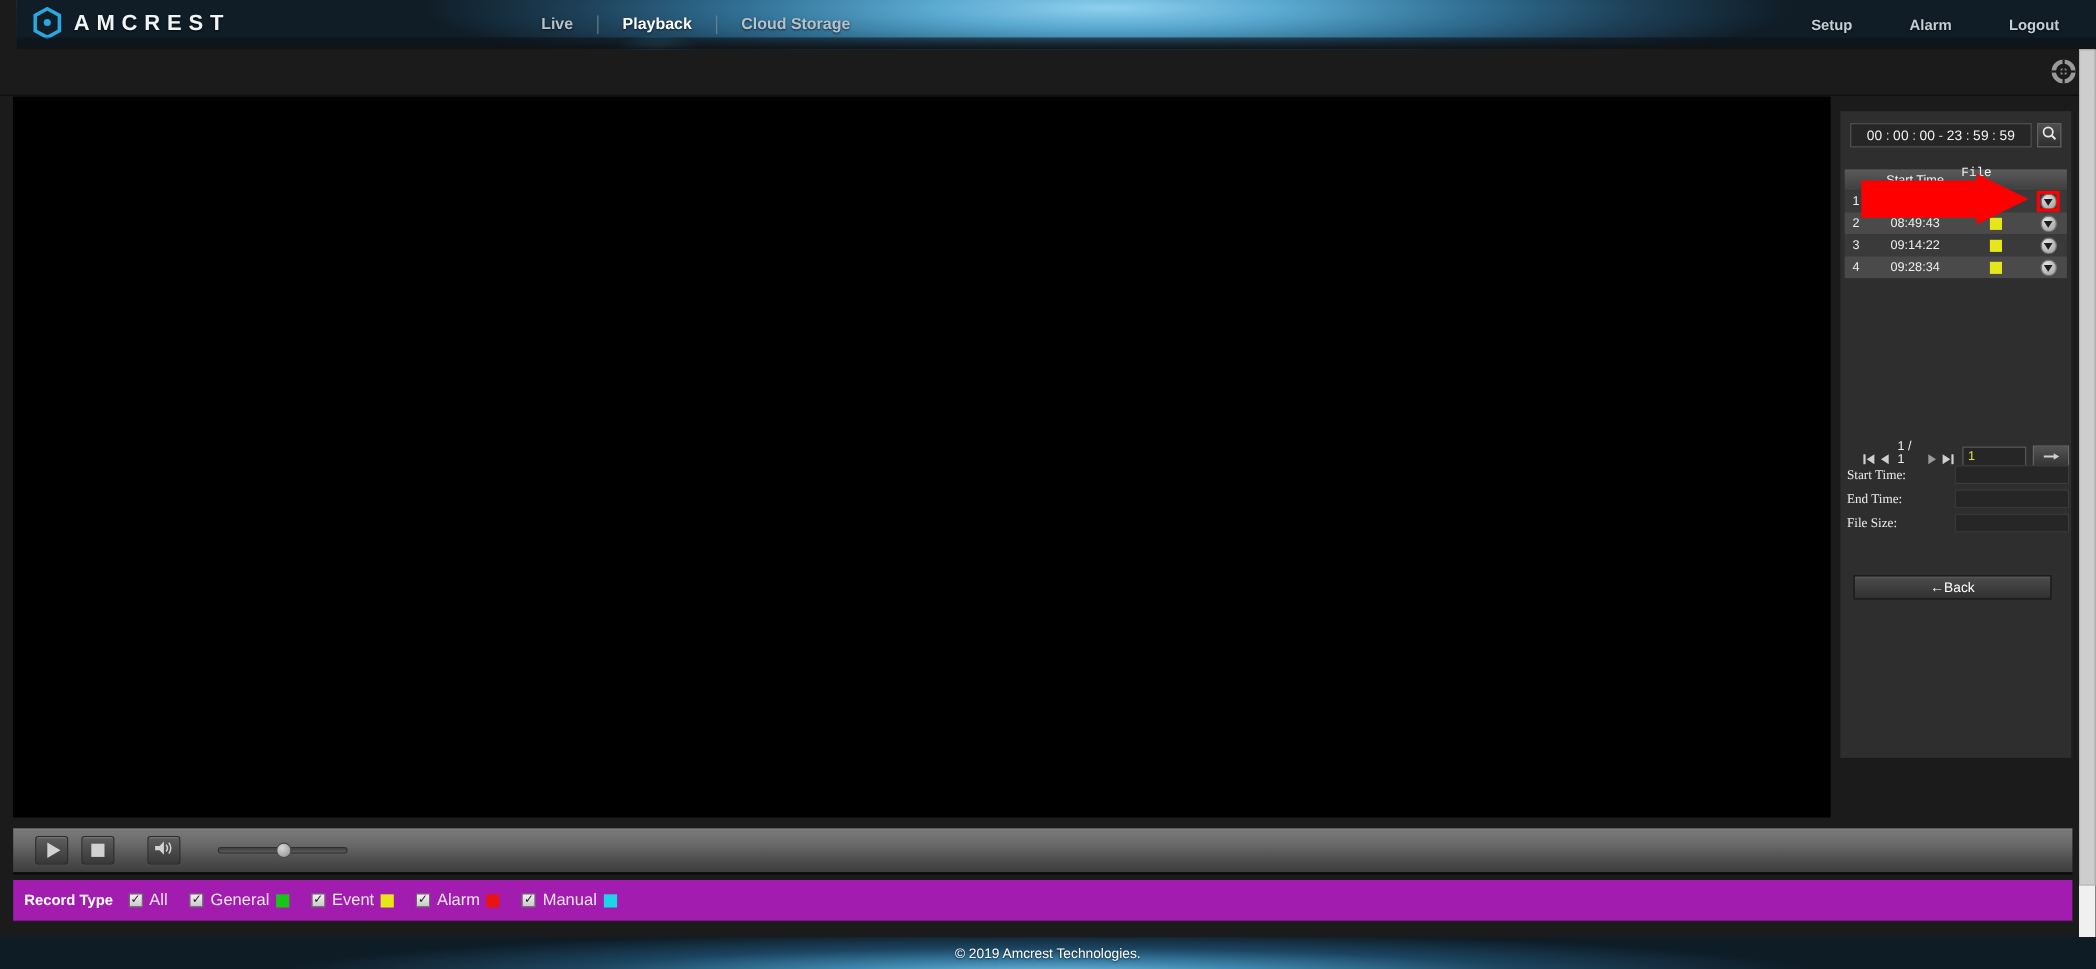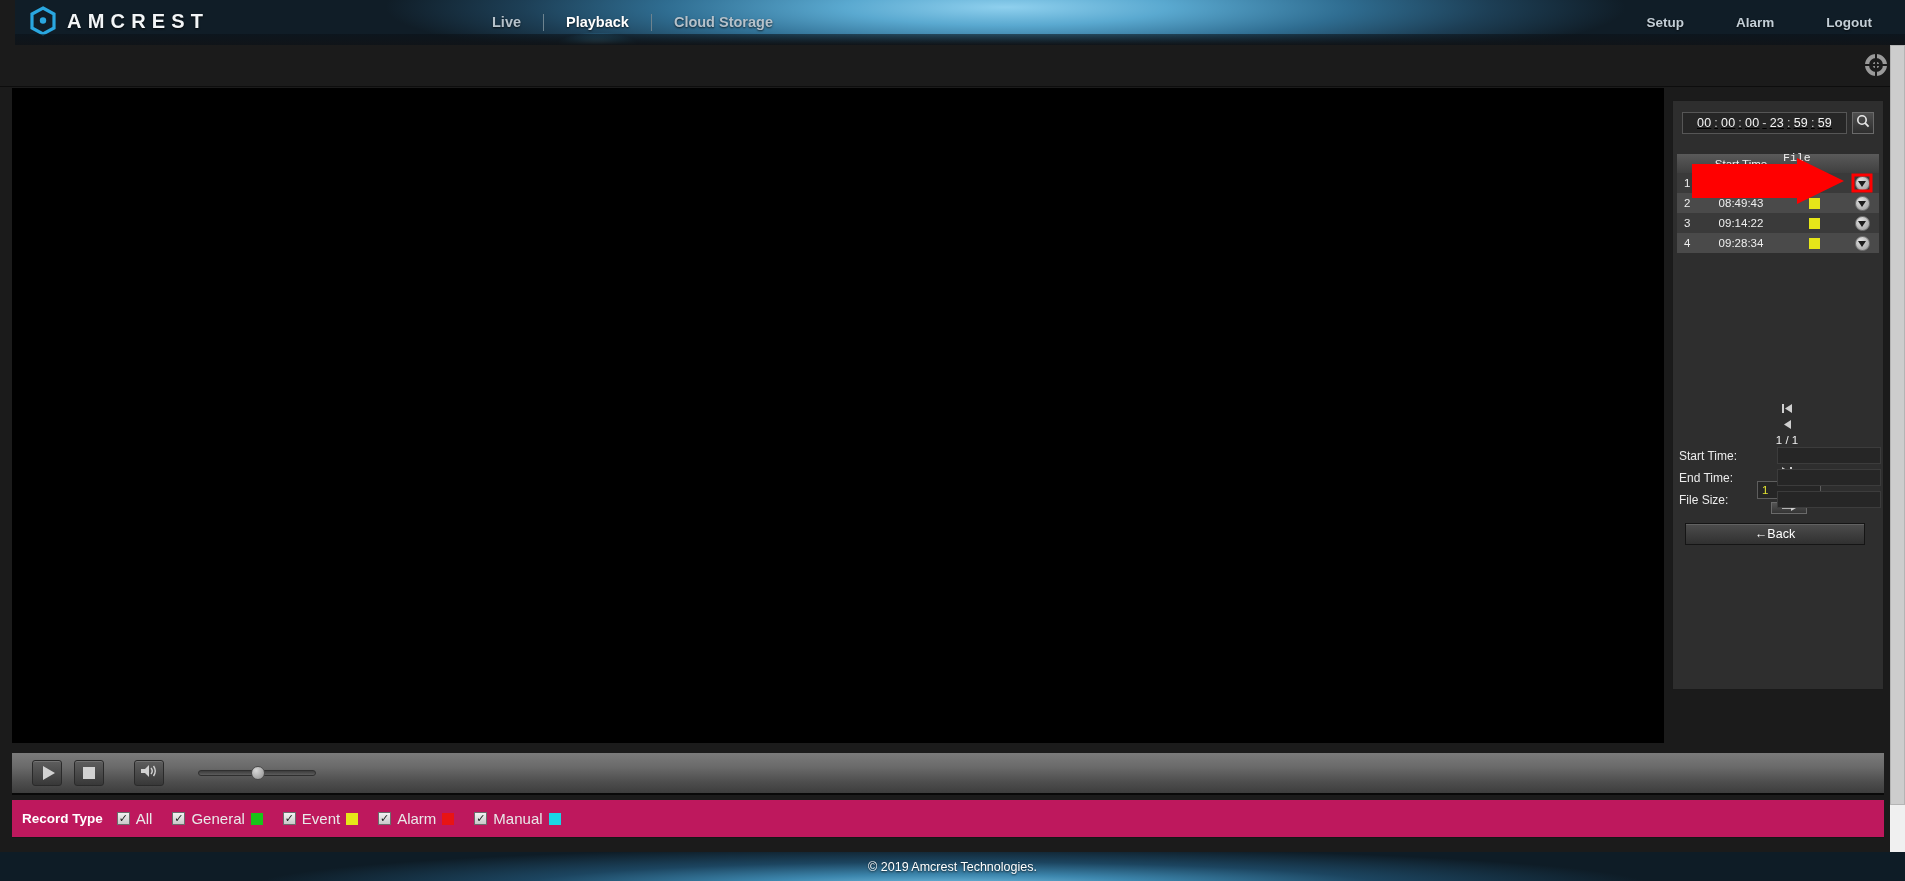--- a/index.html
+++ b/index.html
@@ -83,40 +83,40 @@
     position: relative; cursor: pointer;
   }
   .vol-knob {
     position:absolute; left: 52px; top: -5px; width: 14px; height: 14px; border-radius: 50%;
     background: radial-gradient(circle at 35% 30%, #d8d8d8, #8e8e8e); border:1px solid #4a4a4a;
   }
 
   
   .record-type {
     position: absolute; left: 12px; top: 800px; width: 1872px; height: 38px;
-    background: #be185d; display: flex; align-items: center; padding-left: 10px;
+    background: #a21caf; display: flex; align-items: center; padding-left: 10px;
     border-bottom: 1px solid #161616;
   }
   .rt-label { color:#fff; font-weight:700; font-size:13.5px; margin-right:14px; }
   .rt-item { display:flex; align-items:center; gap:6px; margin-right: 20px; }
   .rt-check {
     width: 13px; height: 13px; background: linear-gradient(180deg,#f2f2f2,#c9c9c9);
     border:1px solid #6c6c6c; display:flex; align-items:center; justify-content:center;
     font-size: 11px; color:#1c1c1c; line-height:1; cursor:pointer;
   }
   .rt-text { color:#e9e9e9; font-size:15px; }
   .rt-swatch { width:12px; height:12px; display:inline-block; }
 
   
   .sidebar {
     position: absolute; left: 1672px; top: 100px; width: 212px; height: 590px;
     background: #2e2e2e; border: 1px solid #1a1a1a;
   }
   .time-row {
-    margin: 11px 9px 12px 9px; height: 22px; display:flex; align-items:flex-end; gap:5px;text-decoration:underline;
+    margin: 11px 9px 12px 9px; height: 22px; display:flex; align-items:flex-end; gap:5px;
   }
   .time-fields {
     flex: 1; height: 22px; background:#262626; border:1px solid #565656;
     display:flex; align-items:center; justify-content:center; gap:3px;
     color:#f0f0f0; font-size: 12.5px; letter-spacing: .2px;
   }
   .time-fields span { color:#f3f3f3; }
   .time-fields .sep { color:#cfcfcf; }
   .search-btn {
     width: 22px; height: 22px; background: linear-gradient(180deg,#4f4f4f,#2e2e2e);
@@ -152,36 +152,36 @@
   .ft-row.highlight .c-dl { position: relative; }
   .hl-box {
     position:absolute; left: 50%; top:50%; transform: translate(-50%,-50%);
     width: 21px; height: 19px; border: 3px solid #ff0000; box-sizing: border-box;
   }
   .table-body-fill { background:#2e2e2e; height: 186px; }
 
   
   .pager {
     position:absolute; left: 4px; top: 301px; width: 204px; height: 22px;
-    display:flex; align-items:center; gap:3px; padding-left: 16px; flex-direction: column;
+    display:flex; align-items:flex-end; gap:3px; padding-left: 16px;
   }
   .pg-btn { cursor:pointer; display:flex; align-items:center; }
   .pg-txt { color:#f0f0f0; font-size:11.5px; margin:0 3px; }
   .pg-input {
     width: 64px; height: 18px; background:#262626; border:1px solid #5e5e5e;
     color:#e2e230; font-size:11.5px; padding-left:4px; line-height:16px; margin-left:4px;
   }
   .pg-go {
     width: 36px; height: 19px; margin-left: 3px;
     background: linear-gradient(180deg,#545454,#343434); border:1px solid #6a6a6a;
     display:flex;align-items:center;justify-content:center;cursor:pointer; color:#d8d8d8; font-size:12px;
   }
 
   
-  .info-block { position:absolute; left: 4px; top: 344px; width: 204px; }
+  .info-block { position:absolute; left: 4px; top: 320px; width: 204px; font-family: Liberation Serif, serif; }
   .info-row { display:flex; align-items:center; height: 21px; margin-bottom: 1px; }
   .info-label { width: 100px; color:#ececec; font-size:12px; padding-left:2px; }
   .info-field { flex:1; height: 17px; background:#262626; border:1px solid #3c3c3c; }
 
   .back-wrap { position:absolute; left: 12px; top: 422px; width: 180px; }
   .back-btn {
     width: 100%; height: 22px; background: linear-gradient(180deg,#4d4d4d,#303030);
     border:1px solid #151515; color:#fff; font-size:12.5px;
     display:flex; align-items:center; justify-content:center; cursor:pointer;
     box-shadow: inset 0 1px 0 rgba(255,255,255,.12);

